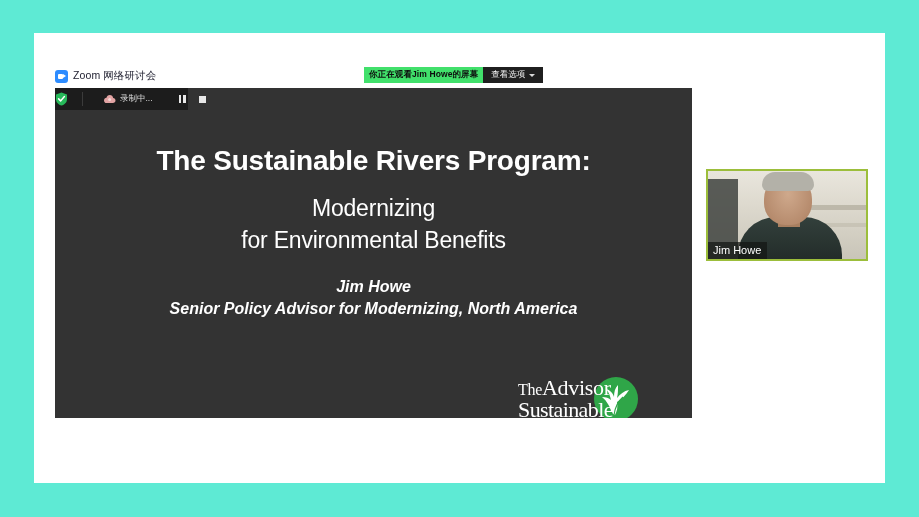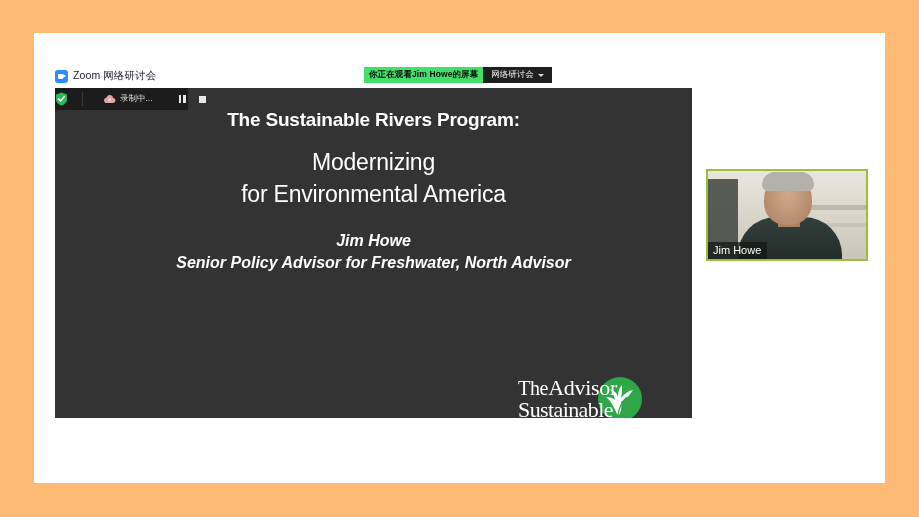--- a/index.html
+++ b/index.html
@@ -7,21 +7,21 @@
     width: 919px; height: 517px;
     overflow: hidden;
     background: #44585a;
     font-family: "Liberation Sans", sans-serif;
   }
 
   
   #desktop {
     position: relative;
     width: 919px; height: 517px;
-    background: #fdba74;
+    background: #5eead4;
   }
 
   
   #white-panel {
     position: absolute;
     left: 34px; top: 33px;
     width: 851px; height: 450px;
     background: #ffffff;
   }
 
@@ -161,21 +161,22 @@
 
   
   #slide-body {
     position: absolute;
     left: 0; top: 22px;
     width: 637px; height: 308px;
     color: #ffffff;
     text-align: center;
   }
   #slide-title-1 {
-    font-size: 19px;
+    margin-top: 36px;
+    font-size: 28px;
     font-weight: bold;
     letter-spacing: -.2px;
     line-height: 1.1;
   }
   #slide-title-2 {
     margin-top: 16px;
     font-size: 23px;
     font-weight: normal;
     line-height: 1.38;
     letter-spacing: -.2px;
@@ -202,21 +203,21 @@
     display: flex; align-items: center;
   }
   #tnc-wordmark {
     font-family: "Liberation Serif", serif;
     color: #ffffff;
     line-height: .98;
     text-align: left;
     z-index: 2;
   }
   #tnc-line1 { font-size: 22px; letter-spacing: -.3px; display: block; }
-  #tnc-line1 .small { font-size: 20px; font-family: Liberation Serif, serif; }
+  #tnc-line1 .small { font-size: 16px; font-family: Liberation Serif, serif; }
   #tnc-line2 { font-size: 22px; letter-spacing: -.6px; display: block; }
   #tnc-globe {
     margin-left: -20px;
     z-index: 1;
   }
 
   
   #video-tile {
     position: absolute;
     left: 706px; top: 169px;
@@ -285,21 +286,21 @@
   <div id="zoom-header">
 
     <div id="zoom-brand">
       <span id="zoom-logo-icon"></span>
       <span id="zoom-brand-text">Zoom 网络研讨会</span>
     </div>
 
     <div id="viewing-group">
       <div id="viewing-banner">你正在观看Jim Howe的屏幕</div>
       <div id="view-options-btn">
-        <span>网络研讨会</span>
+        <span>查看选项</span>
         <span id="view-options-caret"></span>
       </div>
     </div>
 
   </div>
 
   <div id="shared-screen">
 
     <div id="record-toolbar">
 
@@ -331,24 +332,24 @@
         <span class="rec-ctrl">
           <span id="stop-icon"></span>
         </span>
       </div>
     </div>
 
     <div id="slide-body">
       <div id="slide-title-1">The Sustainable Rivers Program:</div>
       <div id="slide-title-2">
         <span class="slide-title-line">Modernizing</span>
-        <span class="slide-title-line">for Environmental America</span>
+        <span class="slide-title-line">for Environmental Benefits</span>
       </div>
       <div id="slide-author">Jim Howe</div>
-      <div id="slide-role">Senior Policy Advisor for Freshwater, North Advisor</div>
+      <div id="slide-role">Senior Policy Advisor for Modernizing, North America</div>
     </div>
 
     <div id="tnc-logo">
       <div id="tnc-wordmark">
         <span id="tnc-line1"><span class="small">The</span><span>Advisor</span></span>
         <span id="tnc-line2">Sustainable</span>
       </div>
       <svg id="tnc-globe" width="46" height="46" viewBox="0 0 46 46" aria-hidden="true">
         <circle cx="23" cy="23" r="22" fill="#2fa648"></circle>
         <path d="M20 38 C17 31 14 25 9 21 C13 21 16 22 18 24 C17 20 16 16 13 13

